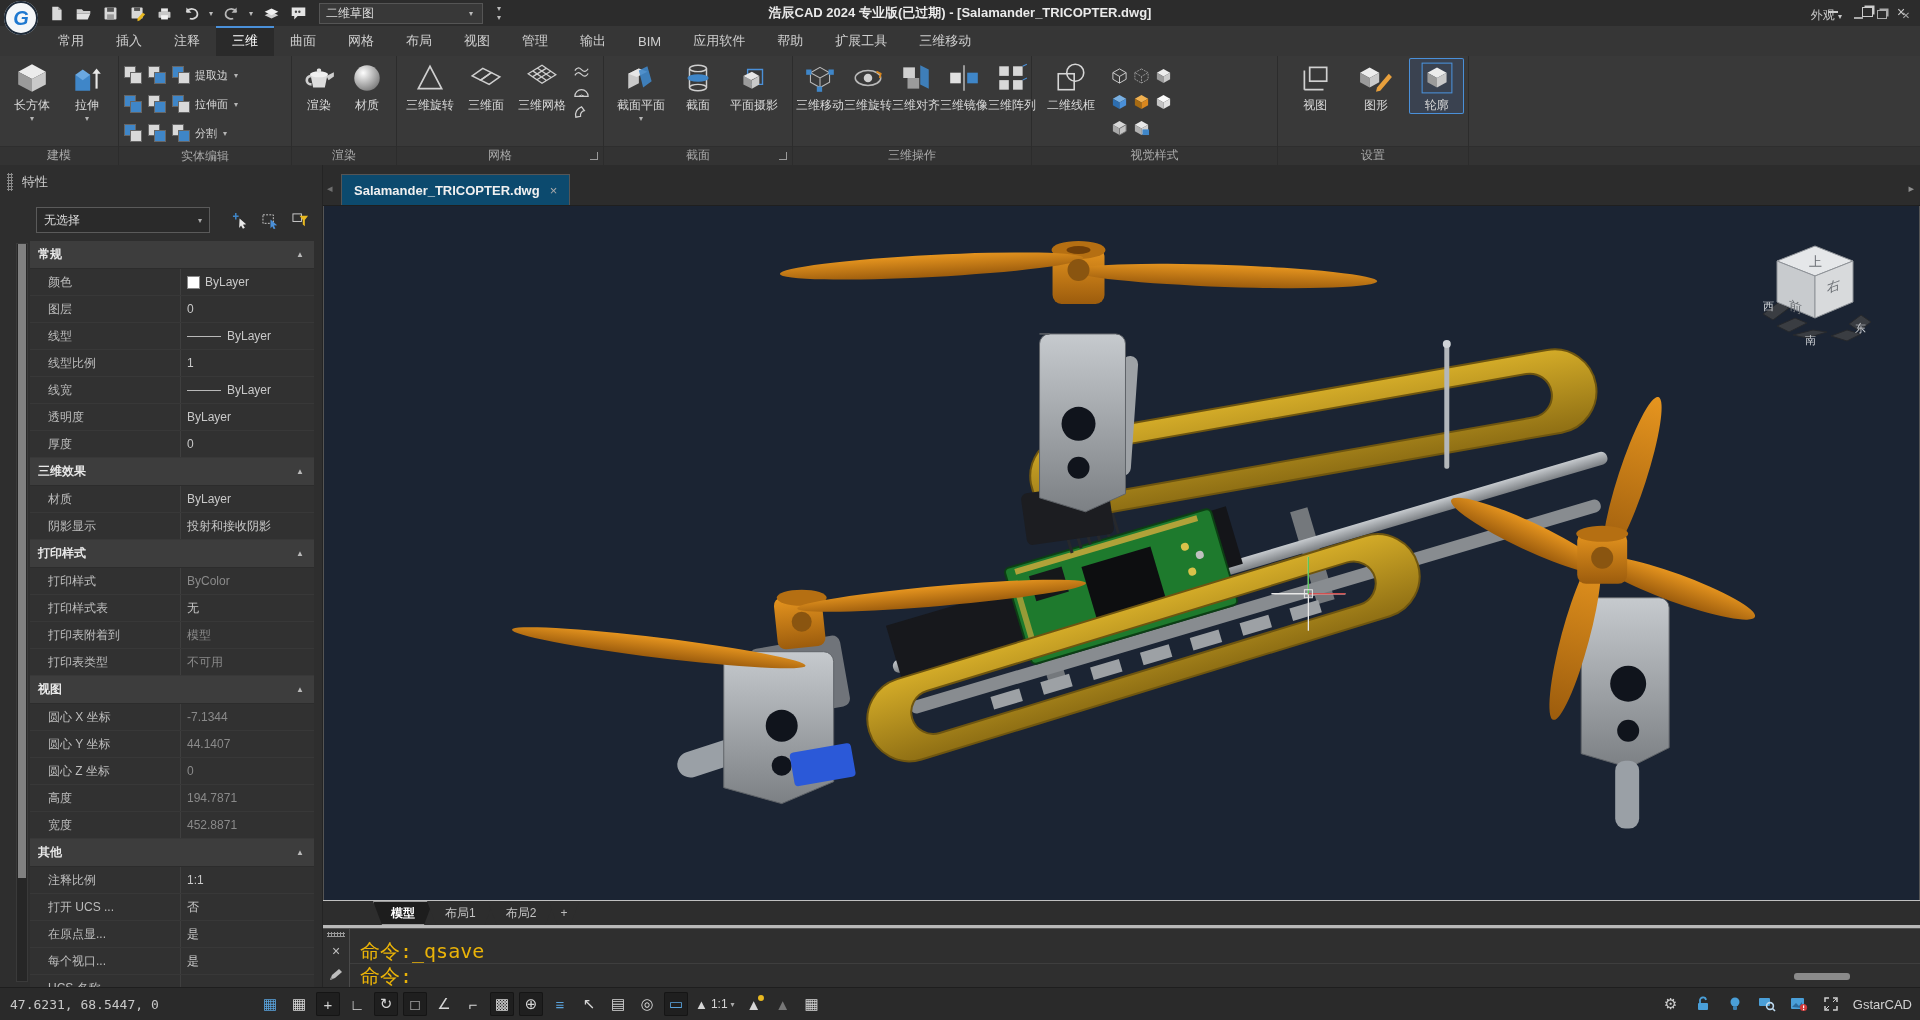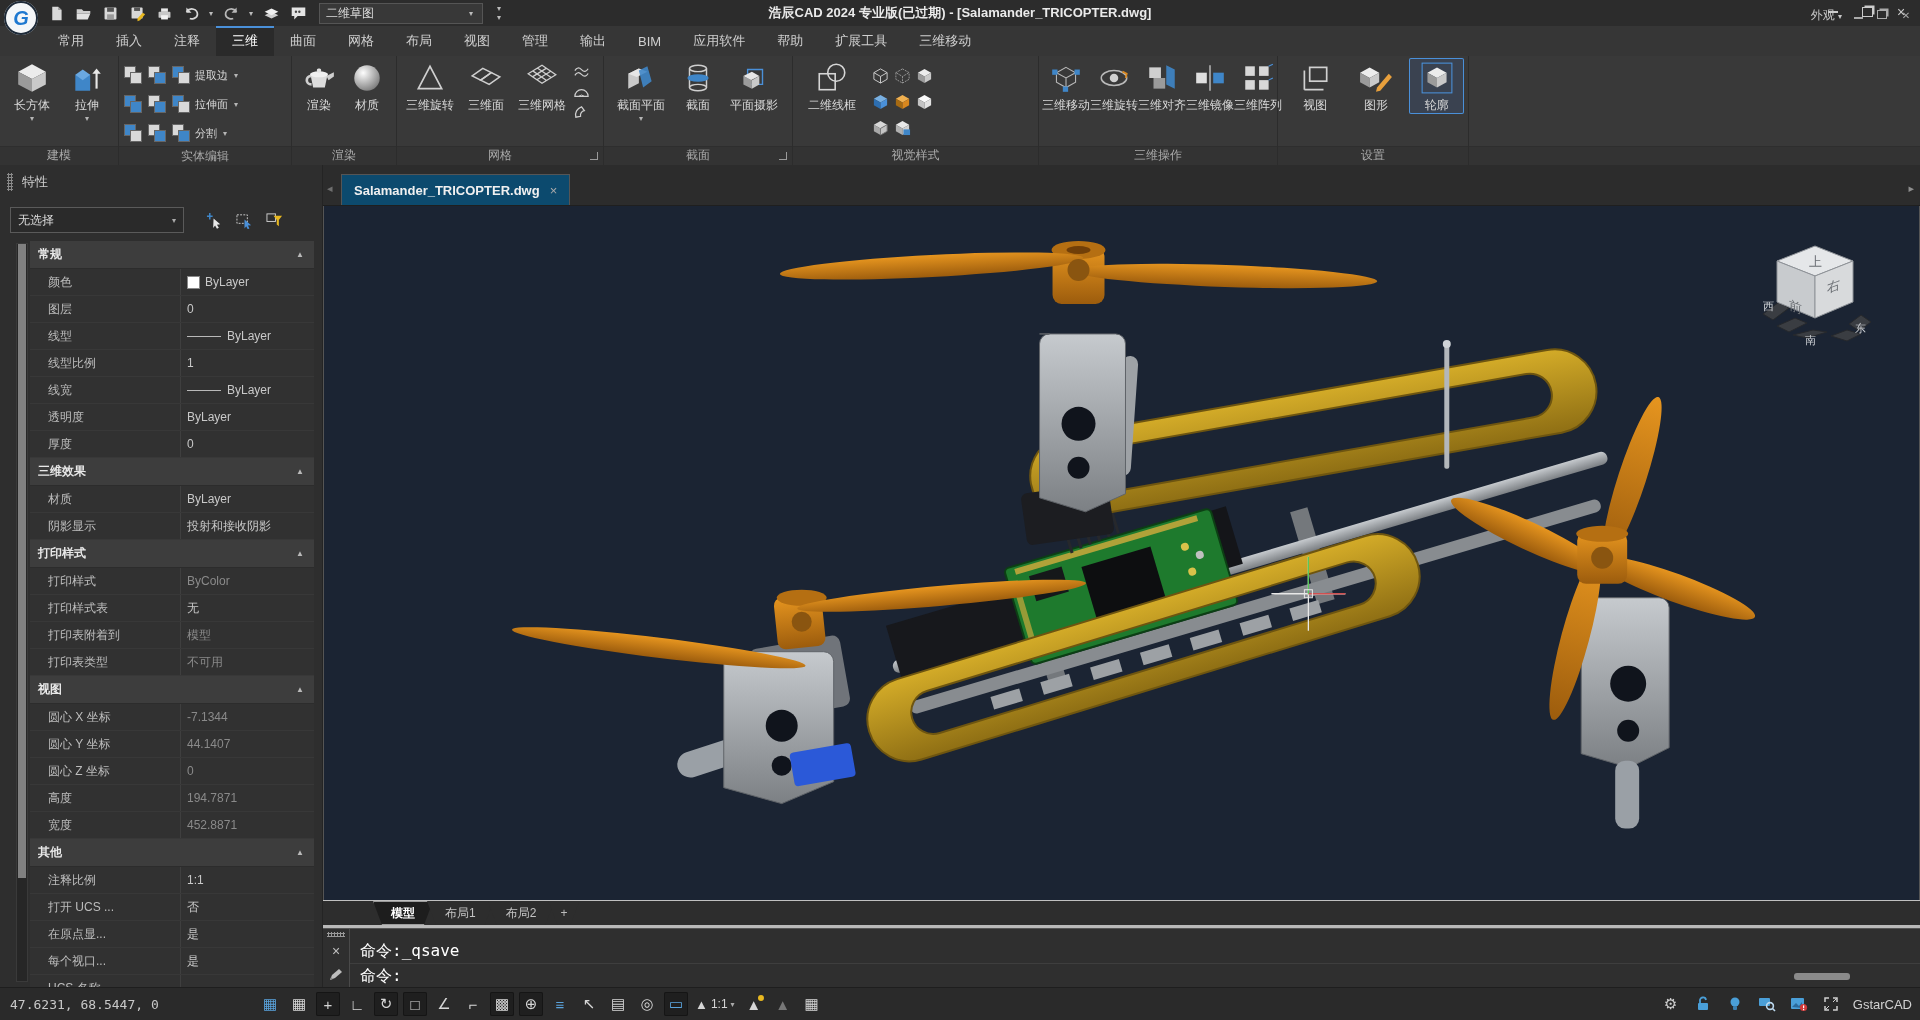--- a/index.html
+++ b/index.html
@@ -66,21 +66,21 @@
   .setbtn{width:58px;}
   .setbtn.sel{background:#3a4250;box-shadow:0 0 0 1px #4a90d9 inset;}
 
   
   .main{position:absolute;left:0;top:165px;right:0;bottom:32px;display:flex;}
   
   .palette{width:322px;background:#2e2e2e;position:relative;flex:none;border-right:1px solid #242424;}
   .phdr{height:34px;display:flex;align-items:center;padding-left:22px;font-size:13px;color:#cfcfcf;}
   .grip{position:absolute;left:7px;top:8px;width:6px;height:18px;
         background-image:radial-gradient(#8a8a8a 1px,transparent 1.2px);background-size:3px 3px;}
-  .ptools{height:42px;display:flex;align-items:center;padding:0 10px;gap:6px;}
+  .ptools{height:42px;display:flex;align-items:center;padding:0 10px;gap:6px;justify-content:flex-end;}
   .pselect{width:158px;height:24px;background:#2a2a2a;border:1px solid #5a5a5a;display:flex;
            align-items:center;justify-content:space-between;padding:0 7px;font-size:12px;color:#ddd;}
   .ptoolbtns{display:flex;gap:6px;margin-left:12px;}
   .ptb{width:24px;height:24px;display:flex;align-items:center;justify-content:center;border-radius:2px;}
   .pgridwrap{position:absolute;left:0;top:76px;right:0;bottom:0;overflow:hidden;}
   .pscroll{position:absolute;left:16px;top:2px;bottom:6px;width:10px;background:#262626;border:1px solid #3a3a3a;}
   .pthumb{position:absolute;left:1px;right:1px;top:0;height:86%;background:#808080;}
   .pgrid{position:absolute;left:30px;right:8px;top:0;font-size:12px;}
   .phead{height:27px;display:flex;align-items:center;justify-content:space-between;background:#3d3d3d;
          color:#e8e8e8;font-weight:bold;padding:0 10px 0 8px;border-bottom:1px solid #2c2c2c;}
@@ -117,21 +117,21 @@
   .ltab.plus{padding:0 12px;color:#bdbdbd;}
   .splitter{height:3px;background:#b9b9b9;}
   
   .cmdwin{height:59px;background:#2f2f2f;display:flex;border-top:1px solid #555;}
   .cmdrail{width:26px;border-right:1px solid #4a4a4a;position:relative;}
   .cmdgrip{position:absolute;top:3px;left:4px;width:18px;height:5px;
            background-image:radial-gradient(#9a9a9a 1px,transparent 1.2px);background-size:3px 3px;}
   .cmdx{position:absolute;top:14px;left:0;width:26px;text-align:center;color:#c0c0c0;font-size:14px;}
   .cmdpen{position:absolute;top:38px;left:5px;}
   .cmdlines{flex:1;display:flex;flex-direction:column;justify-content:flex-end;min-width:0;}
-  .cmdline{height:24px;display:flex;align-items:center;padding-left:10px;font-size:16px;color:#ffffff;position:relative;}
+  .cmdline{height:24px;display:flex;align-items:center;padding-left:10px;font-size:20px;color:#eab308;position:relative;}
   .cmdline.hist{border-bottom:1px solid #3e3e3e;}
   .cmdthumb{position:absolute;right:70px;top:9px;width:56px;height:7px;background:#8a8a8a;border-radius:3px;}
 
   
   .statusbar{position:absolute;left:0;bottom:0;right:0;height:32px;background:#2a2a2a;
              border-top:1px solid #1e1e1e;display:flex;align-items:center;font-size:13px;}
   .coords{position:absolute;left:10px;color:#c8c8c8;}
   .stoggles{position:absolute;left:258px;display:flex;align-items:center;gap:5px;}
   .stog{width:24px;height:24px;display:flex;align-items:center;justify-content:center;border-radius:2px;
         color:#d6d6d6;font-size:15px;position:relative;}
@@ -461,20 +461,71 @@
             </svg>
           <span class="rlab">平面摄影</span>
         </div>
       </div>
       <div class="rlabel">
           <span>截面</span>
           <span class="launch"></span>
         </div>
     </div>
 
+    <div class="rgroup" style="width:238px">
+      <div class="rbody">
+        <div class="rbig" style="width:46px">
+          <svg class="i32" viewBox="0 0 32 32">
+              <path d="M16 6 25 11 16 16 7 11Z M7 11v9l9 5 9-5v-9 M16 16v9" fill="none" stroke="#b9b9b9"></path>
+              <rect x="3" y="8" width="5" height="5" fill="#3f86c8"></rect>
+              <rect x="24" y="8" width="5" height="5" fill="#3f86c8"></rect>
+              <rect x="13" y="24" width="5" height="5" fill="#3f86c8"></rect>
+            </svg>
+          <span class="rlab">三维移动</span>
+        </div>
+        <div class="rbig" style="width:46px">
+          <svg class="i32" viewBox="0 0 32 32">
+              <ellipse cx="16" cy="16" rx="12" ry="7" fill="none" stroke="#b9b9b9" stroke-width="1.4"></ellipse>
+              <circle cx="16" cy="16" r="4" fill="#d0d0d0"></circle>
+              <path d="M24 10l4 2-1 4" fill="none" stroke="#d9871e" stroke-width="1.6"></path>
+            </svg>
+          <span class="rlab">三维旋转</span>
+        </div>
+        <div class="rbig" style="width:46px">
+          <svg class="i32" viewBox="0 0 32 32">
+              <rect x="4" y="6" width="11" height="10" fill="#d0d0d0"></rect>
+              <rect x="8" y="16" width="11" height="10" fill="#9b9b9b"></rect>
+              <path d="M20 4l8 4v18l-8-4z" fill="#3f86c8" opacity="0.9"></path>
+            </svg>
+          <span class="rlab">三维对齐</span>
+        </div>
+        <div class="rbig" style="width:46px">
+          <svg class="i32" viewBox="0 0 32 32">
+              <rect x="3" y="11" width="10" height="10" fill="#e0e0e0"></rect>
+              <rect x="19" y="11" width="10" height="10" fill="#3f86c8"></rect>
+              <path d="M16 4v24" stroke="#b9b9b9" stroke-width="1.4"></path>
+            </svg>
+          <span class="rlab">三维镜像</span>
+        </div>
+        <div class="rbig" style="width:46px">
+          <svg class="i32" viewBox="0 0 32 32">
+              <rect x="4" y="5" width="9" height="9" fill="#d8d8d8"></rect>
+              <rect x="17" y="5" width="9" height="9" fill="#d8d8d8"></rect>
+              <rect x="4" y="18" width="9" height="9" fill="#d8d8d8"></rect>
+              <rect x="17" y="18" width="9" height="9" fill="#d8d8d8"></rect>
+              <path d="M26 5l4-2M26 18l4-2" stroke="#4a90d9"></path>
+            </svg>
+          <span class="rlab">三维阵列</span>
+        </div>
+      </div>
+      <div class="rlabel">
+          <span>三维操作</span>
+        </div>
+    </div>
+
     <div class="rgroup" style="width:245px">
       <div class="rbody">
         <div class="rbig" style="width:70px">
           <svg class="i32" viewBox="0 0 32 32">
               <circle cx="20" cy="11" r="8" fill="none" stroke="#d6d6d6" stroke-width="1.5"></circle>
               <rect x="4" y="12" width="15" height="15" fill="none" stroke="#d6d6d6" stroke-width="1.5"></rect>
             </svg>
           <span class="rlab">二维线框</span>
         </div>
         <div class="vsgrid">
@@ -512,71 +563,20 @@
           <svg class="i16" viewBox="0 0 18 18">
               <path d="M9 2 16 6 9 10 2 6Z" fill="#e8e8e8"></path>
               <path d="M2 6 9 10v7L2 13Z" fill="#b0b0b0"></path>
               <path d="M16 6 9 10v7l7-4z" fill="#d0d0d0"></path>
               <rect x="10" y="11" width="7" height="6" fill="#3f86c8"></rect>
             </svg>
         </div>
       </div>
       <div class="rlabel">
           <span>视觉样式</span>
-        </div>
-    </div>
-
-    <div class="rgroup" style="width:238px">
-      <div class="rbody">
-        <div class="rbig" style="width:46px">
-          <svg class="i32" viewBox="0 0 32 32">
-              <path d="M16 6 25 11 16 16 7 11Z M7 11v9l9 5 9-5v-9 M16 16v9" fill="none" stroke="#b9b9b9"></path>
-              <rect x="3" y="8" width="5" height="5" fill="#3f86c8"></rect>
-              <rect x="24" y="8" width="5" height="5" fill="#3f86c8"></rect>
-              <rect x="13" y="24" width="5" height="5" fill="#3f86c8"></rect>
-            </svg>
-          <span class="rlab">三维移动</span>
-        </div>
-        <div class="rbig" style="width:46px">
-          <svg class="i32" viewBox="0 0 32 32">
-              <ellipse cx="16" cy="16" rx="12" ry="7" fill="none" stroke="#b9b9b9" stroke-width="1.4"></ellipse>
-              <circle cx="16" cy="16" r="4" fill="#d0d0d0"></circle>
-              <path d="M24 10l4 2-1 4" fill="none" stroke="#d9871e" stroke-width="1.6"></path>
-            </svg>
-          <span class="rlab">三维旋转</span>
-        </div>
-        <div class="rbig" style="width:46px">
-          <svg class="i32" viewBox="0 0 32 32">
-              <rect x="4" y="6" width="11" height="10" fill="#d0d0d0"></rect>
-              <rect x="8" y="16" width="11" height="10" fill="#9b9b9b"></rect>
-              <path d="M20 4l8 4v18l-8-4z" fill="#3f86c8" opacity="0.9"></path>
-            </svg>
-          <span class="rlab">三维对齐</span>
-        </div>
-        <div class="rbig" style="width:46px">
-          <svg class="i32" viewBox="0 0 32 32">
-              <rect x="3" y="11" width="10" height="10" fill="#e0e0e0"></rect>
-              <rect x="19" y="11" width="10" height="10" fill="#3f86c8"></rect>
-              <path d="M16 4v24" stroke="#b9b9b9" stroke-width="1.4"></path>
-            </svg>
-          <span class="rlab">三维镜像</span>
-        </div>
-        <div class="rbig" style="width:46px">
-          <svg class="i32" viewBox="0 0 32 32">
-              <rect x="4" y="5" width="9" height="9" fill="#d8d8d8"></rect>
-              <rect x="17" y="5" width="9" height="9" fill="#d8d8d8"></rect>
-              <rect x="4" y="18" width="9" height="9" fill="#d8d8d8"></rect>
-              <rect x="17" y="18" width="9" height="9" fill="#d8d8d8"></rect>
-              <path d="M26 5l4-2M26 18l4-2" stroke="#4a90d9"></path>
-            </svg>
-          <span class="rlab">三维阵列</span>
-        </div>
-      </div>
-      <div class="rlabel">
-          <span>三维操作</span>
         </div>
     </div>
 
     <div class="rgroup" style="width:190px">
       <div class="rbody" style="gap:6px;padding-left:10px">
         <div class="rbig setbtn">
           <svg class="i32" viewBox="0 0 32 32">
               <path d="M6 27V9M6 27h18" stroke="#d0d0d0" stroke-width="1.6"></path>
               <rect x="11" y="6" width="16" height="13" fill="none" stroke="#d0d0d0" stroke-width="1.6"></rect>
             </svg>

